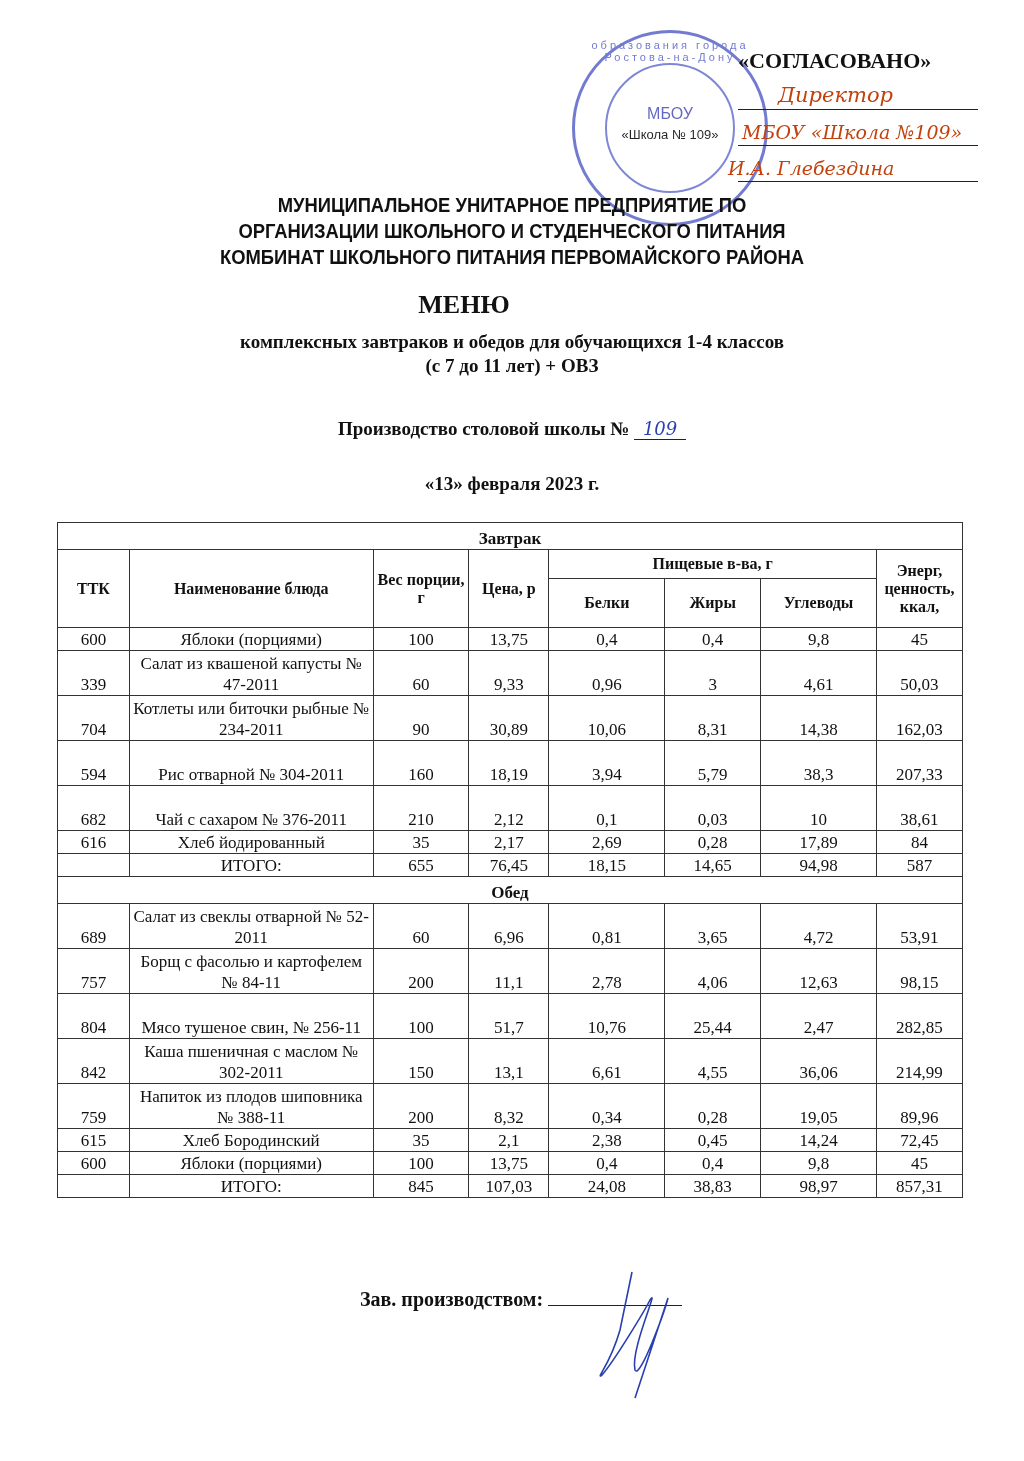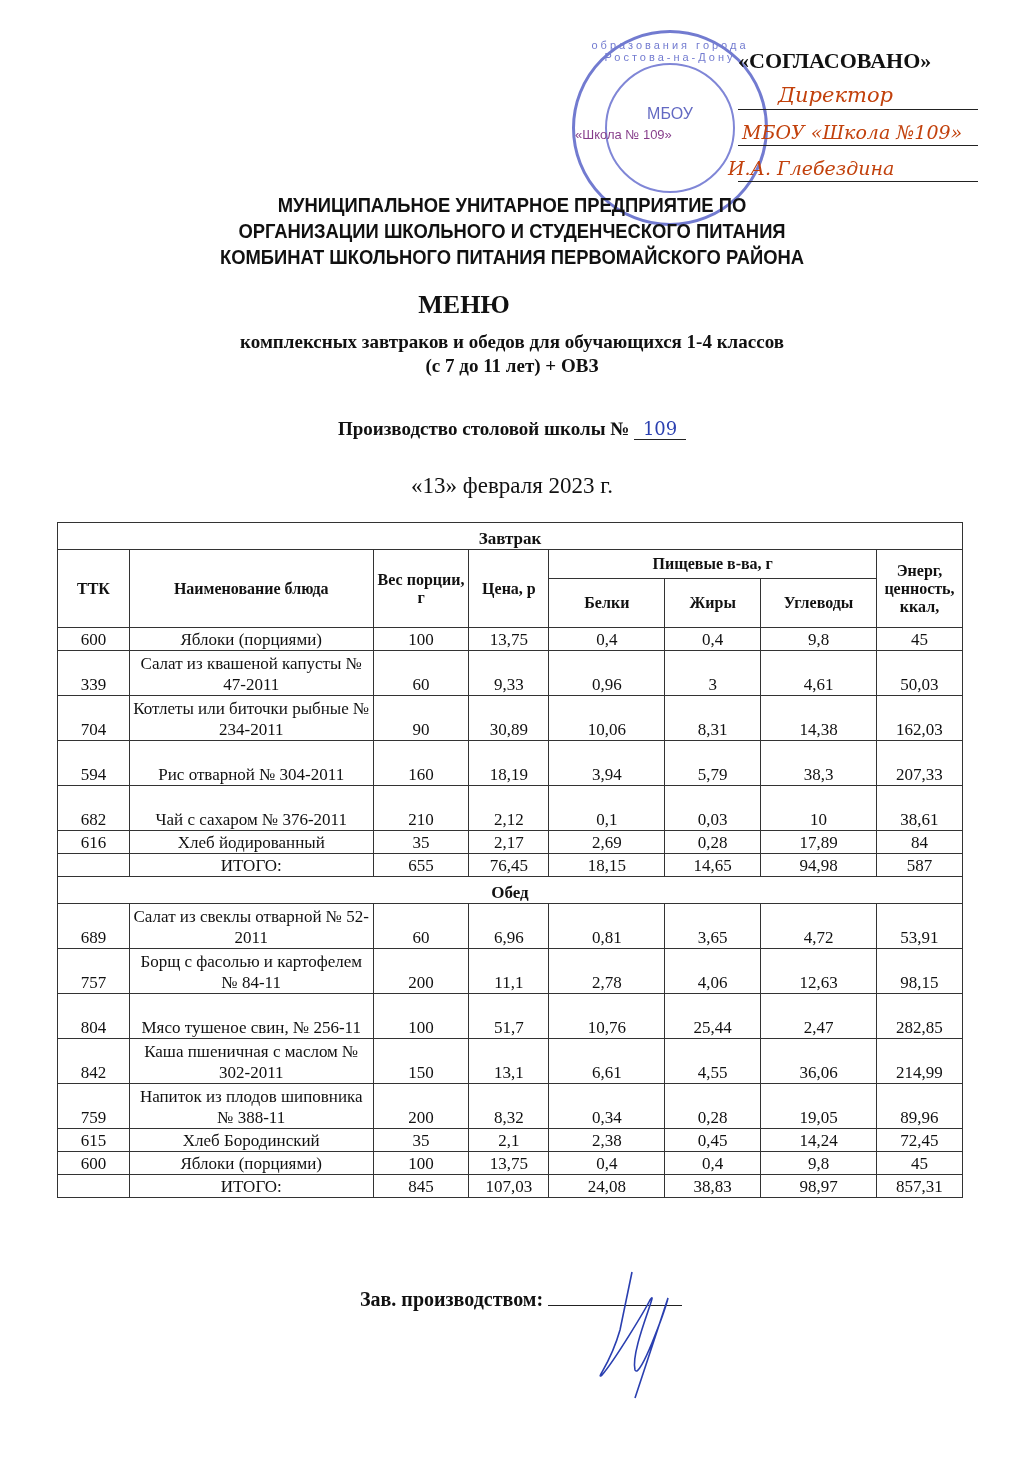--- a/index.html
+++ b/index.html
@@ -27,22 +27,22 @@
   }
   .stamp .inner {
     position: absolute; left: 30px; top: 30px; right: 30px; bottom: 30px;
     border-radius: 50%; border: 2px solid #6a72d0;
   }
   .stamp .mboy {
     position: absolute; left: 0; right: 0; top: 72px; text-align: center;
     font-family: "Liberation Sans", sans-serif; font-size: 16px; color: #4850b8;
   }
   .stamp .school {
-    position: absolute; left: 0; right: 0; top: 94px; 
-    font-family: "Liberation Sans", sans-serif; font-size: 13px; color: #701a75;
+    position: absolute; left: 0; right: 0; top: 94px; text-align: center;
+    font-family: "Liberation Sans", sans-serif; font-size: 13px; color: #000000;
   }
   .stamp .ring {
     position: absolute; left: 0; right: 0; top: 6px; text-align: center;
     font-family: "Liberation Sans", sans-serif; font-size: 11px; color: #5a64c8; letter-spacing: 3px;
   }
 
   .org {
     position: absolute; left: 0; width: 1024px; top: 192px; text-align: center;
     font-family: "Liberation Sans", sans-serif; font-weight: bold; font-size: 20px; line-height: 26px;
     transform: scaleX(0.92);
@@ -54,25 +54,25 @@
   .subtitle {
     position: absolute; left: 0; width: 1024px; top: 330px; text-align: center;
     font-weight: bold; font-size: 19px; line-height: 24px;
   }
   .production {
     position: absolute; left: 0; width: 1024px; top: 418px; text-align: center;
     font-weight: bold; font-size: 19px;
   }
   .production .num {
     display: inline-block; min-width: 52px; border-bottom: 1.5px solid #222;
-    font-weight: normal; color: #2a3fb0; font-family: "DejaVu Serif", serif; font-size: 18px;
+    font-style: italic; font-weight: normal; color: #2a3fb0; font-family: "DejaVu Serif", serif; font-size: 18px;
   }
   .date {
     position: absolute; left: 0; width: 1024px; top: 473px; text-align: center;
-    font-weight: normal; font-size: 23px;
+    font-weight: bold; font-size: 19px;
   }
 
   table.menu {
     position: absolute; left: 57px; top: 522px; width: 906px;
     border-collapse: collapse; font-size: 17px;
   }
   table.menu td, table.menu th {
     border: 1.5px solid #333; padding: 0 2px; text-align: center; vertical-align: bottom;
   }
   table.menu th { font-weight: bold; vertical-align: middle; font-size: 16px; }

